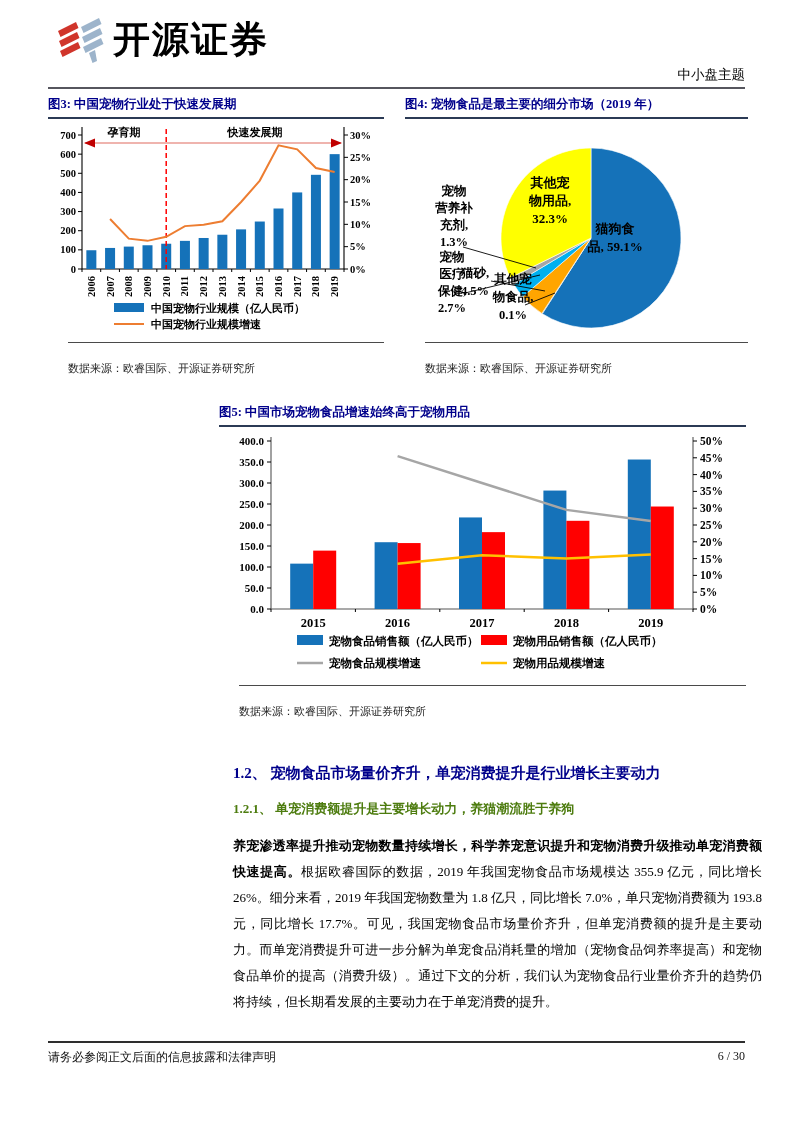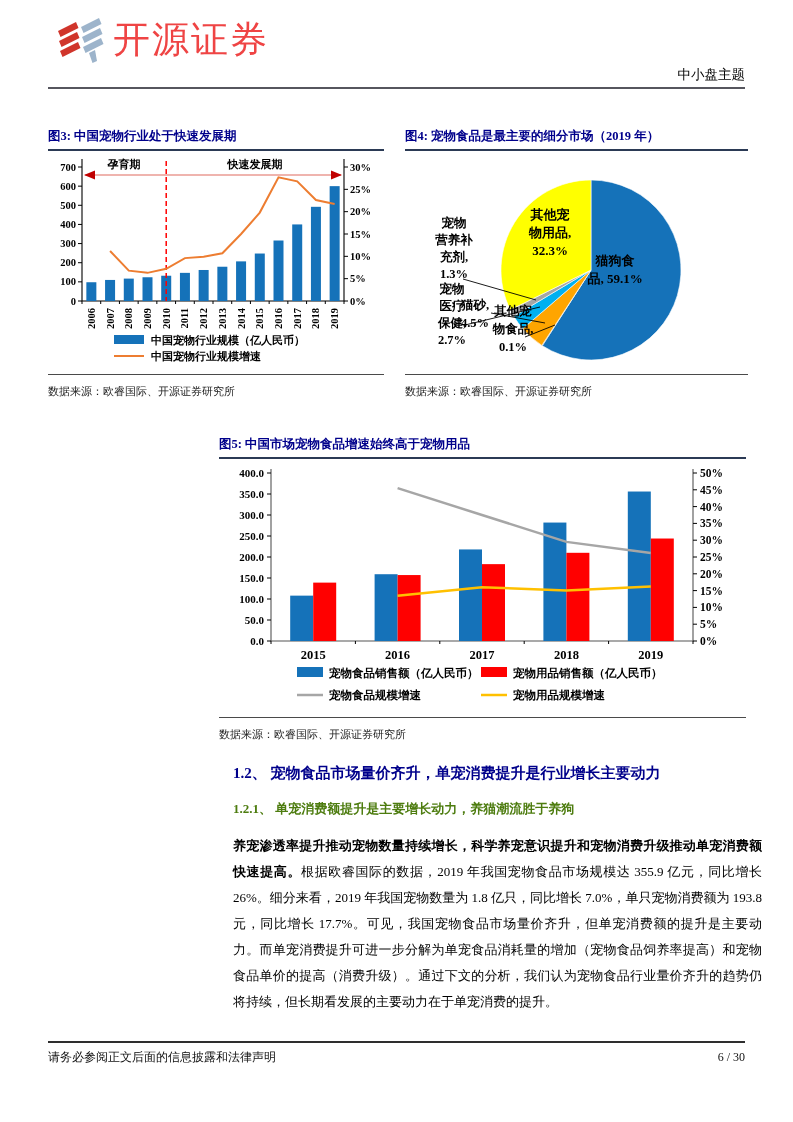--- a/index.html
+++ b/index.html
@@ -1,42 +1,42 @@
 <!DOCTYPE html>
 <html><head>
 <meta charset="utf-8">
 <style>
   html,body{margin:0;padding:0;background:#e8e8e8;}
   .page{position:relative;width:793px;height:1122px;background:#ffffff;margin:0 auto;overflow:hidden;
         font-family:"Liberation Serif","DejaVu Serif",serif;color:#111;}
   
   .logo{position:absolute;left:56px;top:14px;display:flex;align-items:center;gap:9px;}
-  .brand{font-family:"Liberation Sans","DejaVu Sans",sans-serif;font-weight:normal;font-size:37px;
-         color:#ef4444;letter-spacing:2px;line-height:1;}
+  .brand{font-family:"Liberation Sans","DejaVu Sans",sans-serif;font-weight:bold;font-size:37px;
+         color:#000000;letter-spacing:2px;line-height:1;}
   .topic{position:absolute;right:48px;top:66px;font-size:13.5px;font-weight:normal;color:#000000;}
   .header-rule{position:absolute;left:48px;top:87px;width:697px;border-top:2px solid #56565e;}
   
   .figrow{position:absolute;left:48px;top:95px;width:700px;display:flex;gap:21px;}
   .fig{margin:0;}
   .fig3{width:336px;}
   .fig4{width:343px;}
-  .figcap{font-size:12.5px;font-weight:bold;color:#00008B;padding:1px 0 4px 0;border-bottom:2px solid #2b3a55;margin-top:32px;}
+  .figcap{font-size:12.5px;font-weight:bold;color:#00008B;padding:1px 0 4px 0;border-bottom:2px solid #2b3a55;}
   .figsvg{display:block;margin-top:2px;}
-  .srcline{border-top:1.2px solid #4a4a4a;margin-top:3px;padding-top:9px;font-size:11px;color:#1c1c1c;}
+  .srcline{border-top:1.2px solid #4a4a4a;margin-top:3px;padding-top:18px;font-size:11px;color:#1c1c1c;margin-left:20px;}
   
   .fig5{position:absolute;left:219px;top:403px;width:527px;margin:0;}
   
   .textblock{position:absolute;left:233px;top:764px;width:529px;}
   .h2{font-size:15px;font-weight:bold;color:#00008B;margin:0 0 17px 0;}
   .h3{font-size:13px;font-weight:bold;color:#4d7c0f;margin:0 0 15px 0;}
   .para{font-size:13px;line-height:26px;text-align:justify;margin:0;color:#000;}
   .para b{font-weight:bold;}
   
   .footer{position:absolute;left:48px;top:1041px;width:697px;border-top:2px solid #2e2e2e;
-          display:flex;justify-content:space-between;padding-top:6px;font-size:12px;color:#0f0f0f;align-items:center;}
+          display:flex;justify-content:space-between;padding-top:6px;font-size:12px;color:#0f0f0f;}
   svg text{font-family:"Liberation Serif","DejaVu Serif",serif;font-weight:bold;fill:#000;}
 </style>
 </head>
 <body>
 
 <div class="page">
 
   <div class="logo">
     <svg width="48" height="50" viewBox="0 0 48 50">
       <g fill="#D0352B">

